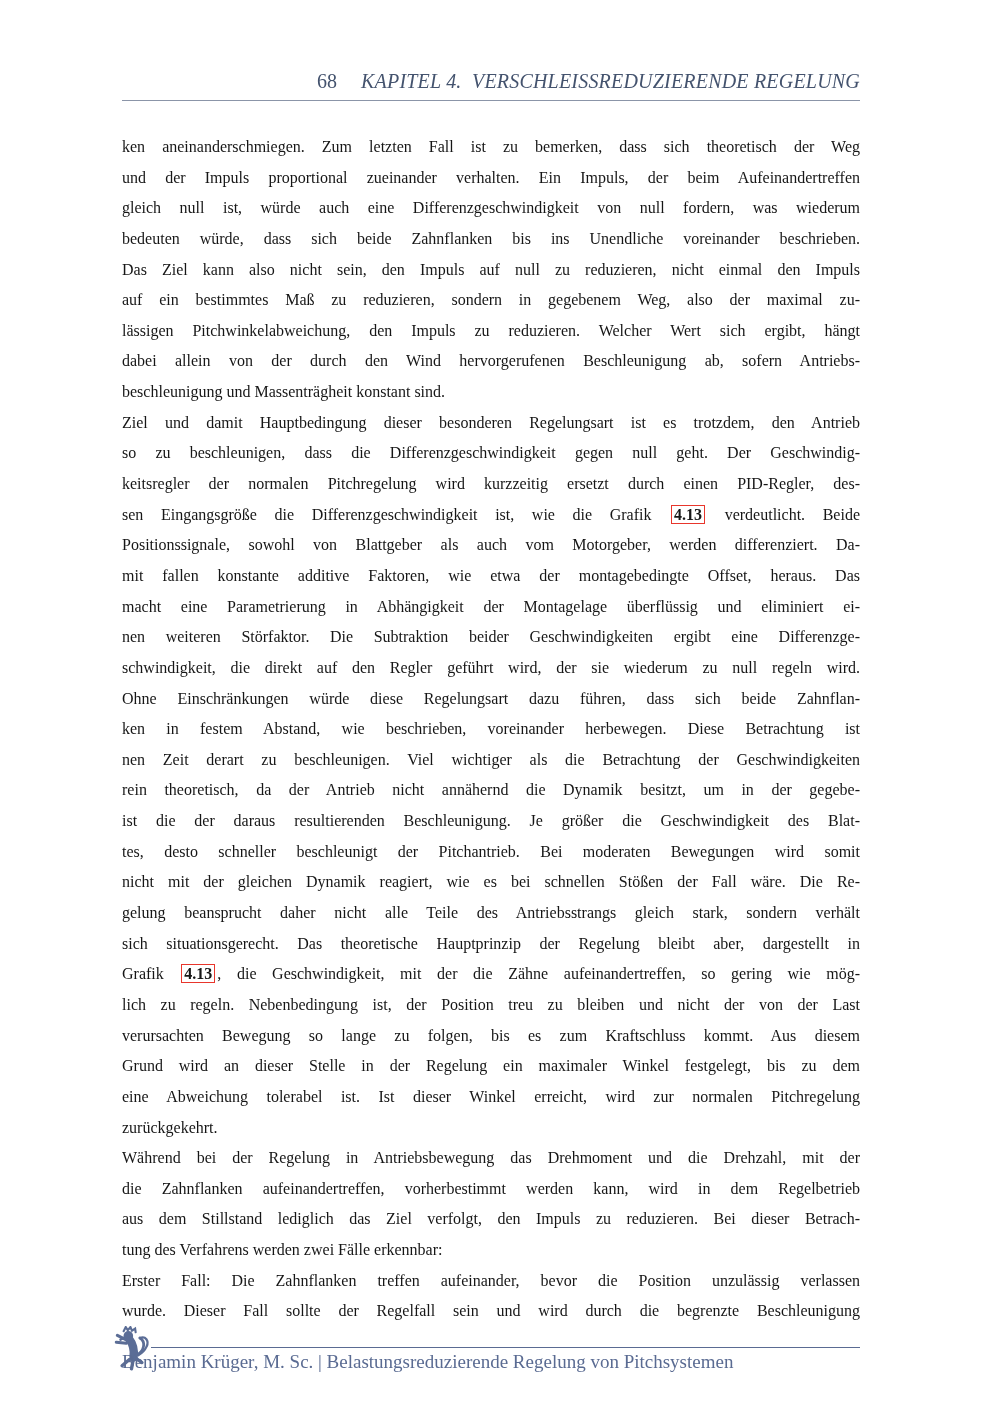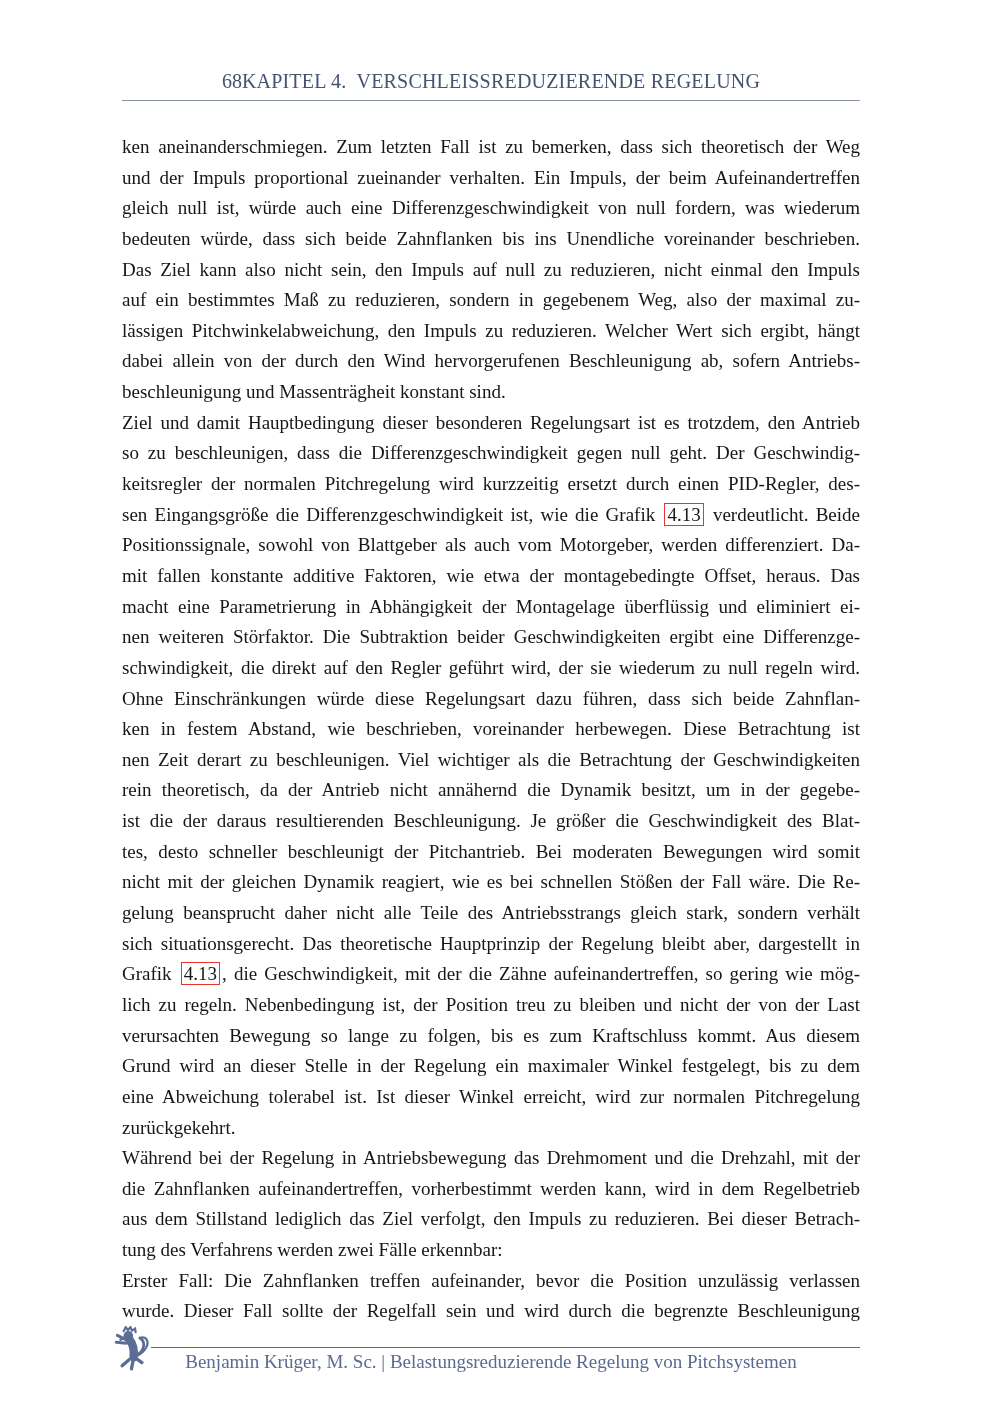--- a/index.html
+++ b/index.html
@@ -18,51 +18,52 @@
     position:relative;
     -webkit-font-smoothing:antialiased;
   }
   .header{
     position:absolute;left:122px;width:738px;top:70px;
     color:var(--head);
     border-bottom:1.6px solid var(--rule);
     padding-bottom:7px;
   }
   .header-row{
-    display:flex;justify-content:center;align-items:baseline;
+    display:flex;justify-content:flex-end;align-items:baseline;gap:24px;
   }
   .pagenum{font-size:20px;}
-  .chapter{font-size:20px;letter-spacing:.2px;white-space:pre;}
+  .chapter{font-style:italic;font-size:20px;letter-spacing:.2px;white-space:pre;}
   .textblock{
     position:absolute;left:122px;width:738px;top:132px;
-    font-size:19px;line-height:30.65px;color:var(--ink);
+    font-size:16px;line-height:30.65px;color:var(--ink);
   }
   .line{
     height:30.65px;overflow:hidden;
     text-align:justify;
     text-align-last:left;
     white-space:pre-wrap;
   }
   .line.j{text-align-last:justify;}
   .refbox{
     border:1.5px solid var(--ref);
     padding:0 2px;
     margin:0 2px;
     cursor:pointer;
+    font-weight:bold;
   }
   .footer-rule{
     position:absolute;left:151px;right:140px;top:1347px;
     border-top:1.4px solid var(--foot);
   }
   .crest{
     position:absolute;left:113px;top:1326px;width:38px;height:46px;
   }
   .footer-text{
     position:absolute;left:122px;width:738px;top:1351px;
-    text-align:center;color:var(--foot);font-size:19px;
+    text-align:left;color:var(--foot);font-size:19px;
   }
 </style>
 </head>
 <body>
 
 <div class="header">
   <div class="header-row">
     <span class="pagenum">68</span>
     <span class="chapter">KAPITEL 4.  VERSCHLEISSREDUZIERENDE REGELUNG</span>
   </div>

